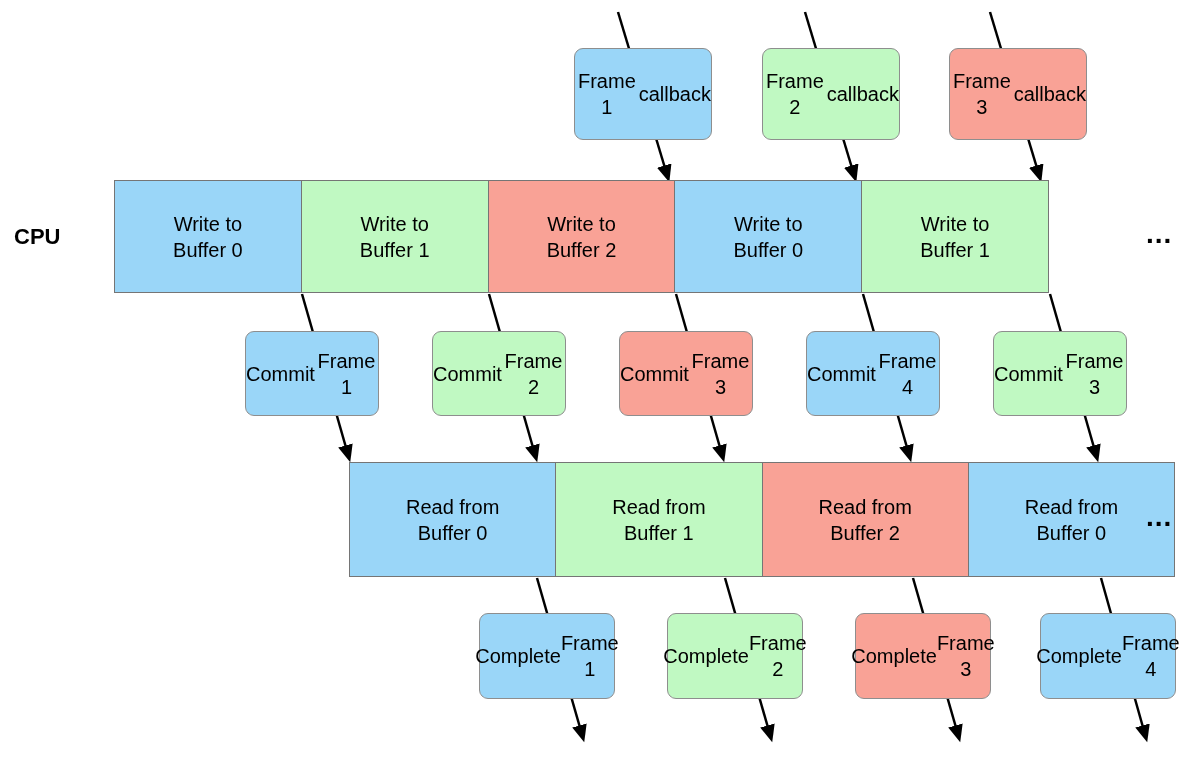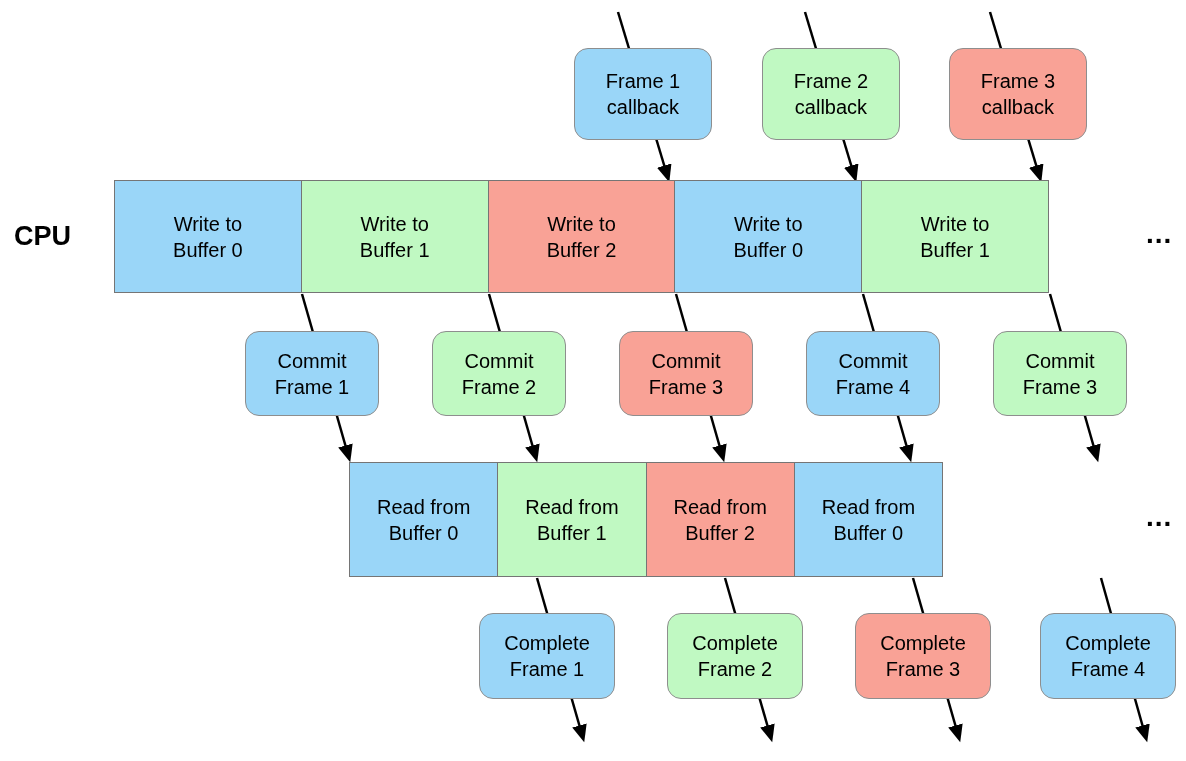--- a/index.html
+++ b/index.html
@@ -19,28 +19,28 @@
     border:1.5px solid #757575;box-sizing:border-box;
   }
   .seg{
     flex:1;display:flex;flex-direction:column;align-items:center;justify-content:center;
     border-left:1.5px solid #757575;box-sizing:border-box;
     font-size:20px;line-height:26px;text-align:center;
   }
   .seg:first-child{border-left:none;}
   .rbox{
     position:absolute;z-index:2;
-    border:1.5px solid #8e8e8e;border-radius:14px;box-sizing:border-box;
-    display:flex;flex-direction:column;align-items:center;justify-content:center;
+    border:1.5px solid #8e8e8e;border-radius:9px;box-sizing:border-box;
+    display:flex;flex-direction:row;align-items:center;justify-content:center;
     font-size:20px;line-height:26px;text-align:center;
   }
   .row-label{
     position:absolute;z-index:2;
     display:flex;align-items:center;
-    font-weight:bold;font-size:27px;
+    font-weight:bold;font-size:22px;
   }
   .ellipsis{
     position:absolute;z-index:2;
     display:flex;align-items:center;
     font-weight:bold;font-size:28px;letter-spacing:1px;
   }
 </style>
 </head>
 <body>
 
@@ -121,21 +121,21 @@
   </div>
   <div class="rbox" style="left: 806px; top: 331px; width: 134px; height: 85px; background-color: rgb(154, 214, 248);">
     <span>Commit</span>
     <span>Frame 4</span>
   </div>
   <div class="rbox" style="left: 993px; top: 331px; width: 134px; height: 85px; background-color: rgb(192, 249, 194);">
     <span>Commit</span>
     <span>Frame 3</span>
   </div>
 
-  <div class="bar" style="left:349px;top:462px;width:594px;height:115px;">
+  <div class="bar" style="left:349px;top:462px;width:826px;height:115px;">
     <div class="seg" style="background-color: rgb(154, 214, 248);">
       <span>Read from</span>
       <span>Buffer 0</span>
     </div>
     <div class="seg" style="background-color: rgb(192, 249, 194);">
       <span>Read from</span>
       <span>Buffer 1</span>
     </div>
     <div class="seg" style="background-color: rgb(249, 162, 150);">
       <span>Read from</span>

